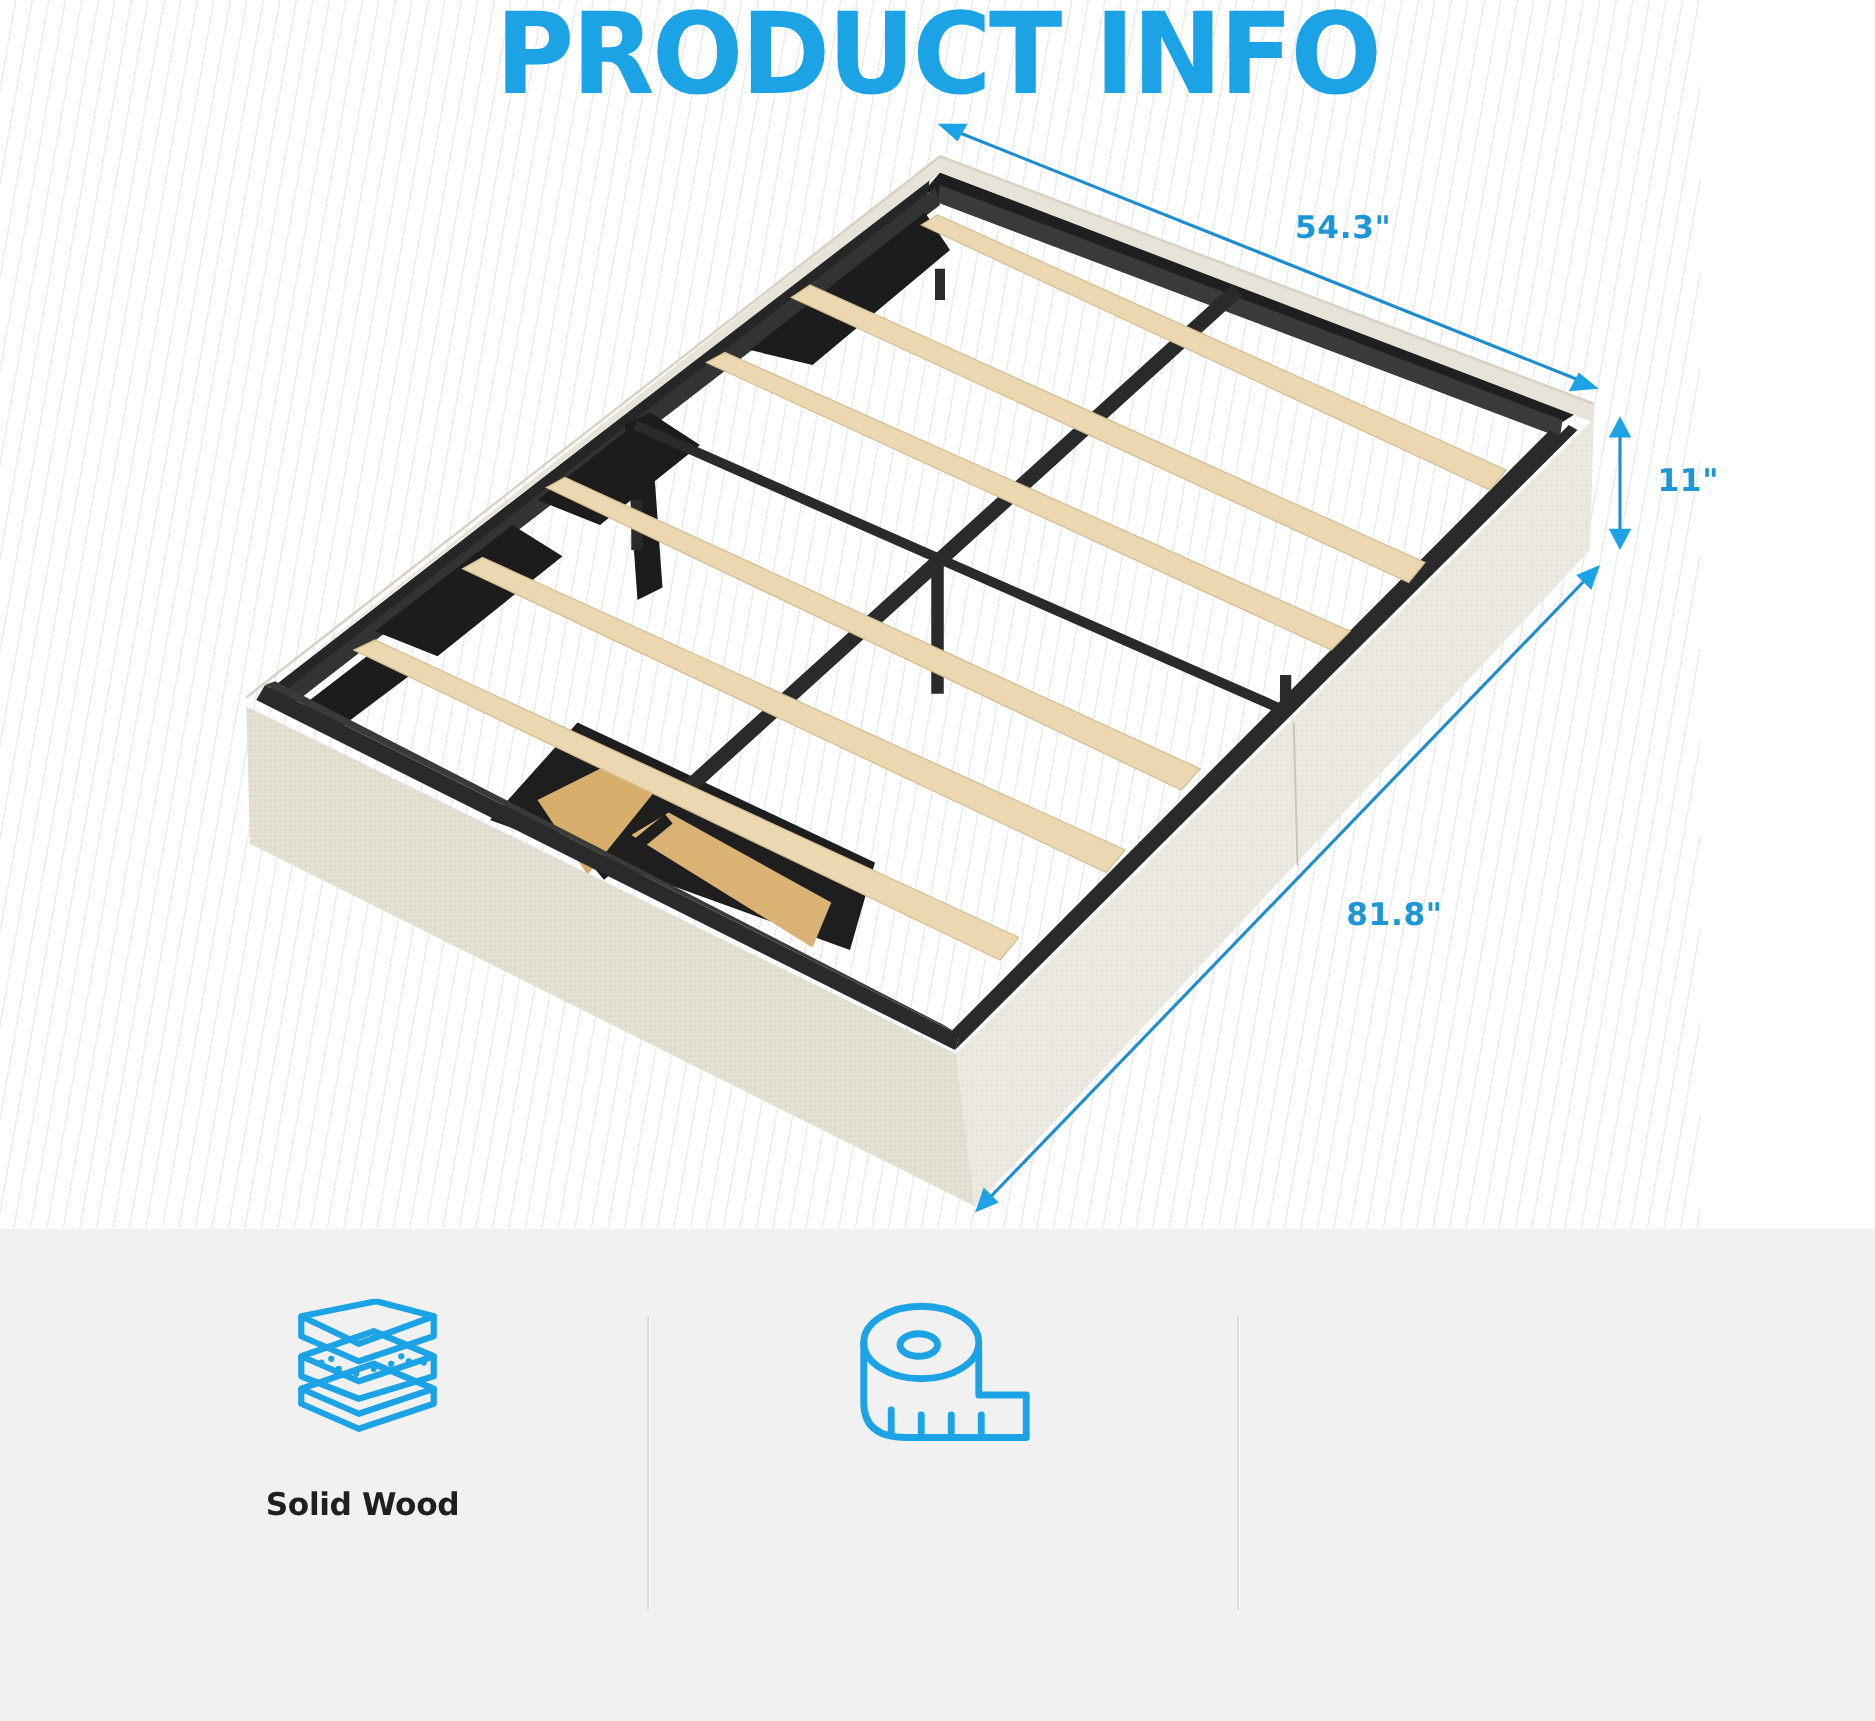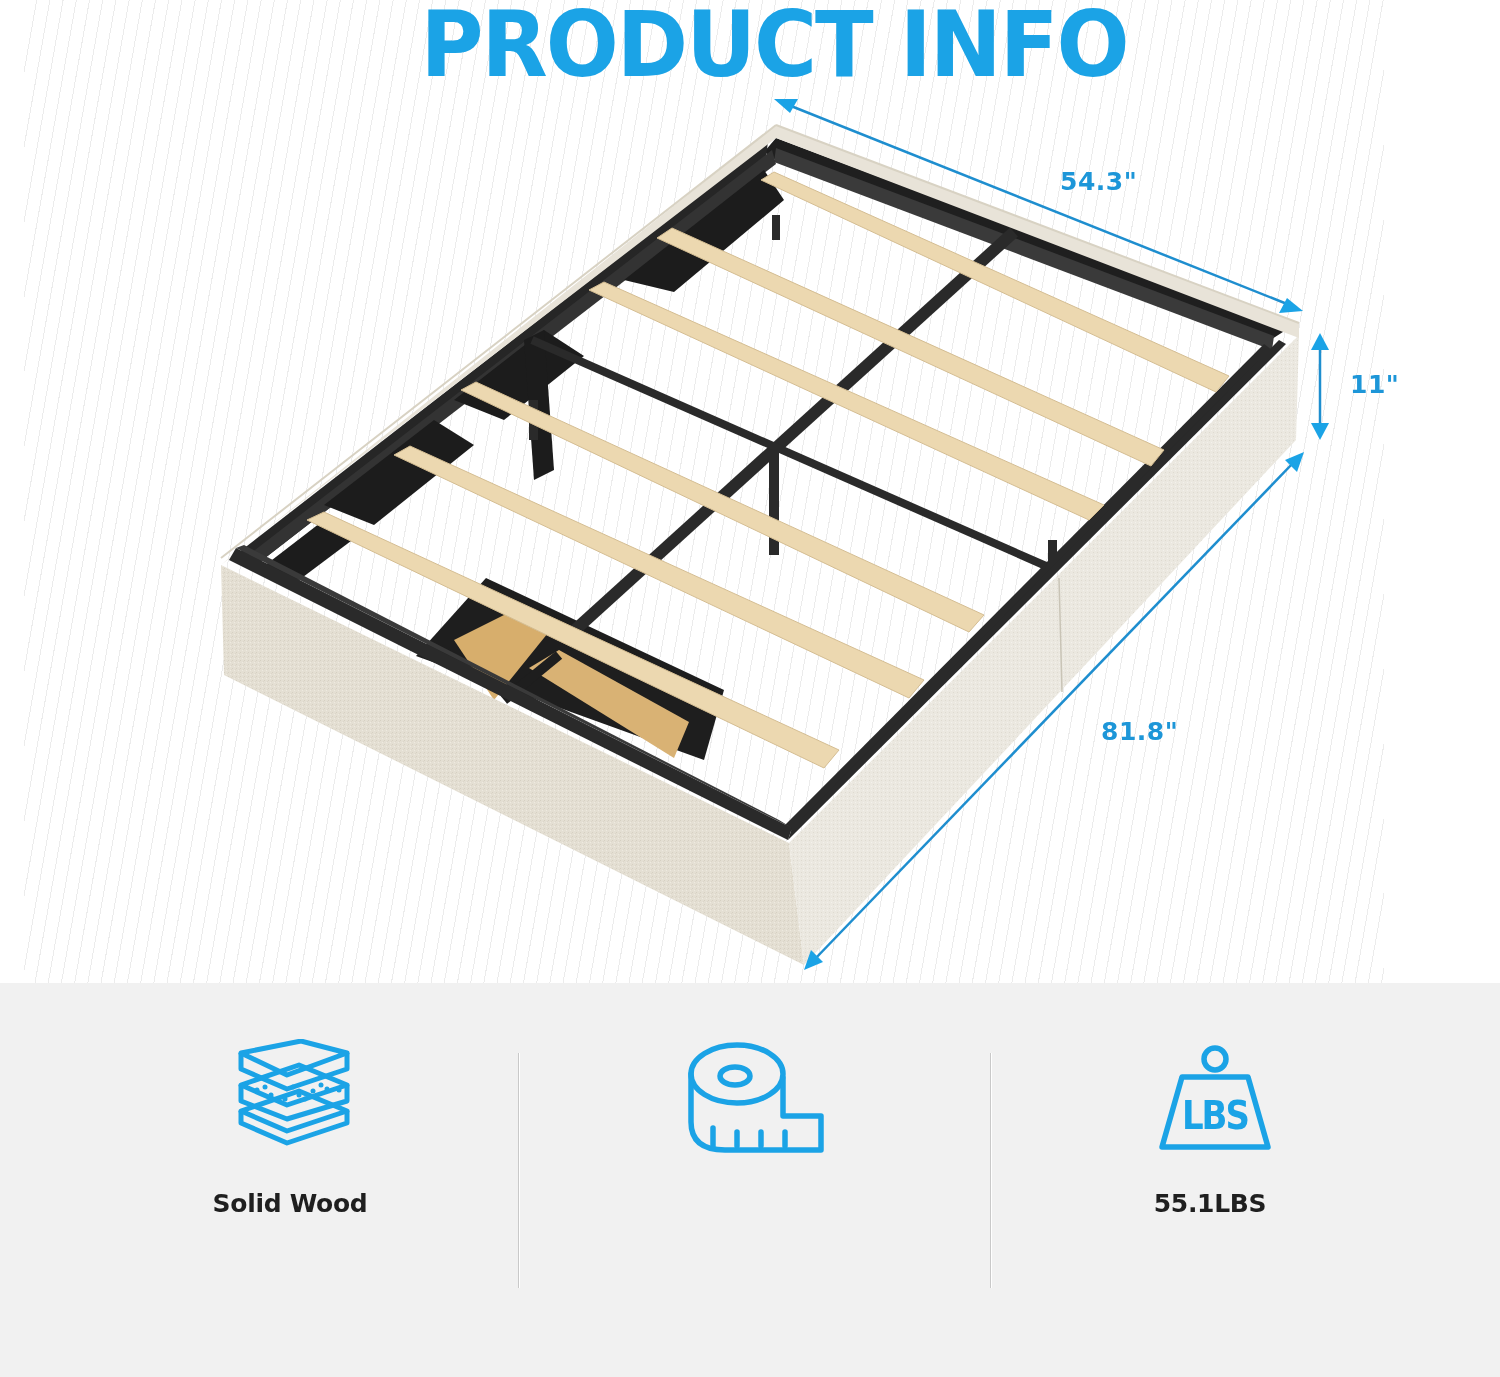--- a/index.html
+++ b/index.html
@@ -3,21 +3,20 @@
 <meta charset="utf-8">
 <style>
   * { margin: 0; padding: 0; box-sizing: border-box; }
   html, body { width: 1500px; height: 1377px; overflow: hidden; background: #ffffff; }
   body { position: relative; font-family: "Liberation Sans", "DejaVu Sans", sans-serif; }
 
   .top-area {
     position: absolute; left: 0; top: 0; width: 1360px; height: 983px;
     background-color: #ffffff;
     background-image: repeating-linear-gradient(100deg, rgba(0,0,0,0) 0px, rgba(0,0,0,0) 12px, rgba(200,200,200,0.35) 12px, rgba(200,200,200,0.35) 13px);
-    margin-left: 24px;
   }
   .title {
     position: absolute; left: 0; top: -6px; width: 1500px; text-align: center;
     font-family: "DejaVu Sans", sans-serif; font-weight: bold;
     font-size: 86px; letter-spacing: -2px; color: #1ba3e6;
     transform: scaleY(1.05);
   }
   .scene { position: absolute; left: 0; top: 0; width: 1500px; height: 983px; }
 
   .dim-label {
@@ -198,25 +197,13 @@
         <ellipse cx="50" cy="36" rx="15" ry="9"></ellipse>
         <path d="M6,34 L6,82 Q6,110 40,110 L136,110 L136,76 L98,76 L98,38"></path>
         <line x1="28" y1="88" x2="28" y2="106"></line>
         <line x1="52" y1="92" x2="52" y2="106"></line>
         <line x1="76" y1="92" x2="76" y2="106"></line>
         <line x1="100" y1="92" x2="100" y2="106"></line>
       </g>
     </svg>
   </div>
 
-  <div class="feature f3">
-    <svg class="icon" width="115" height="110" viewBox="0 0 115 110">
-      <g fill="none" stroke="#1ba3e6" stroke-width="5.5" stroke-linejoin="round">
-        <circle cx="57" cy="14" r="11"></circle>
-        <path d="M24,32 L90,32 L110,102 L4,102 Z"></path>
-      </g>
-      <text x="57" y="84" text-anchor="middle" font-family="DejaVu Sans, sans-serif" font-weight="bold" font-size="34" fill="#1ba3e6" letter-spacing="-2" transform="scale(1,1.15) translate(0,-11)">LBS</text>
-    </svg>
-    <div class="label">
-      <div>55.1LBS</div>
-    </div>
-  </div>
 </div>
 
 </body></html>

